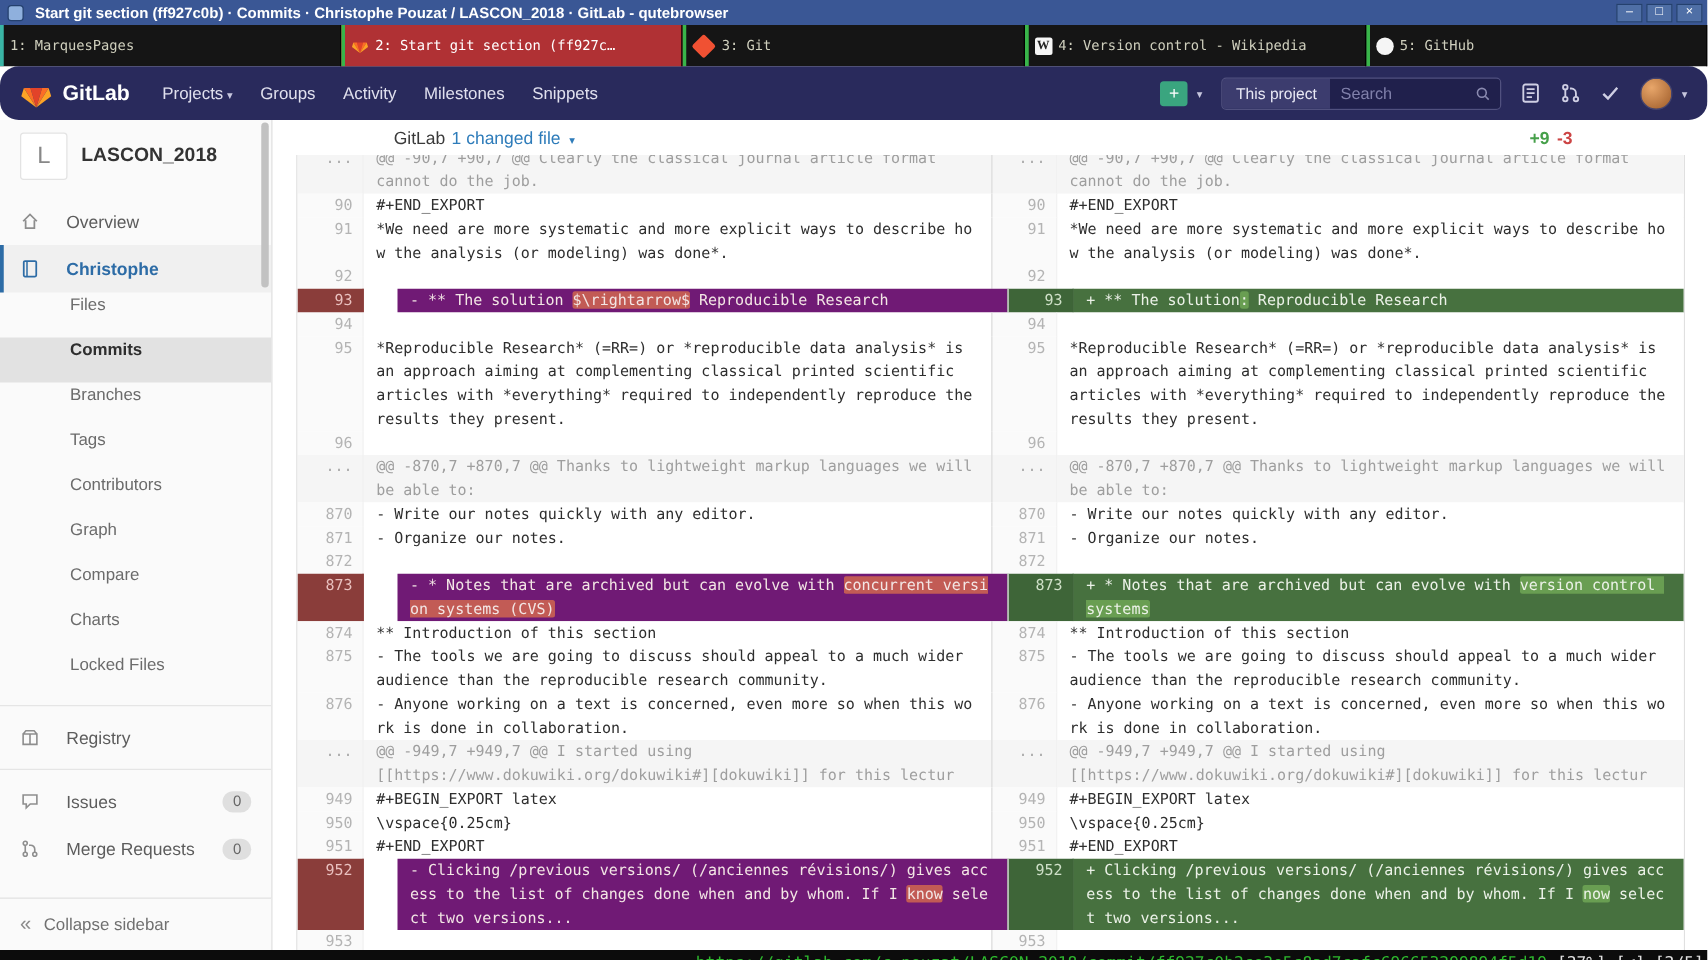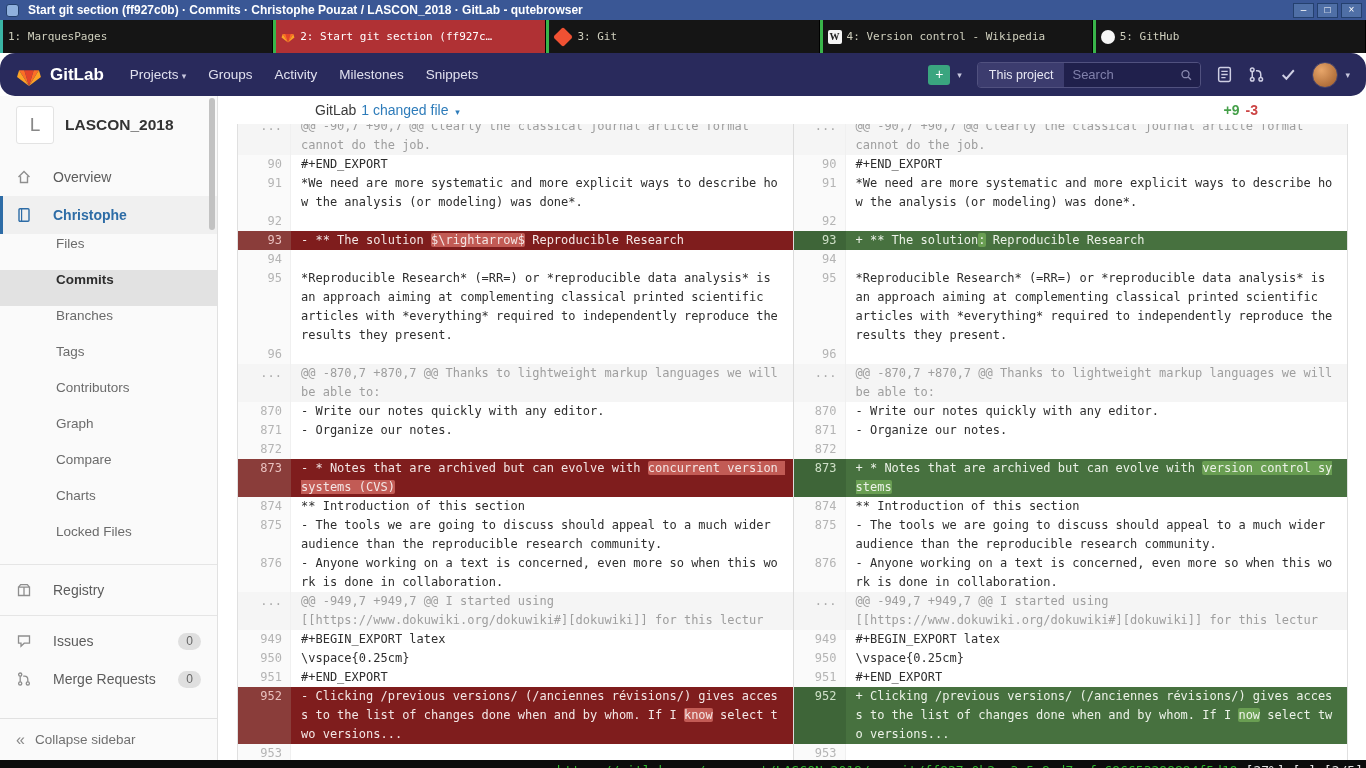--- a/index.html
+++ b/index.html
@@ -79,21 +79,21 @@
 
   .diff-wrap { margin:0 18px 0 19px; height:636px; border-left:1px solid #e0e0e0; border-right:1px solid #e0e0e0; overflow:hidden; background:#fff; }
   .diff-table { margin-top:-7px; font-family:"DejaVu Sans Mono", monospace; font-size:12px; line-height:19px; }
   .diff-row { display:flex; width:100%; }
   .cell-num { flex:0 0 53px; text-align:right; padding:0 8px 0 0; color:#b4b4b4; background:#fafafa; border-right:1px solid #f0f0f0; cursor:pointer; }
   .cell-num.right-side { border-left:1px solid #dcdcdc; }
   .cell-code { flex:1 1 0; min-width:0; min-height:19px; padding:0 12px 0 10px; white-space:pre-wrap; word-break:break-all; color:#2e2e2e; background:#fff; }
   .cell-num.hunk { background:#f5f5f5; color:#ababab; }
   .cell-code.hunk { background:#f5f5f5; color:#9e9e9e; word-break:normal; }
   .cell-num.removed { background:#8a3d3a; color:#e9c1bf; border-right-color:#8a3d3a; }
-  .cell-code.removed { background:#7f1d1d; color:#f3e6e5; }
+  .cell-code.removed { background:#701a75; color:#f3e6e5;margin-left:27px; }
   .hl-removed { background:#c25b55; border-radius:2px; }
   .cell-num.added { background:#3e6538; color:#cfe0c8; border-right-color:#3e6538; }
   .cell-code.added { background:#47713f; color:#ecf2e8; }
   .hl-added { background:#699e52; border-radius:2px; }
 
   
   .statusbar { height:20px; background:#0c0c0c; display:flex; align-items:center; justify-content:flex-end; gap:8px; padding:0 3px; font-family:"DejaVu Sans Mono", monospace; font-size:13px; white-space:nowrap; }
   .sb-url { color:#2eb82e; }
   .sb-ind { color:#e2e2e2; }
 </style>

